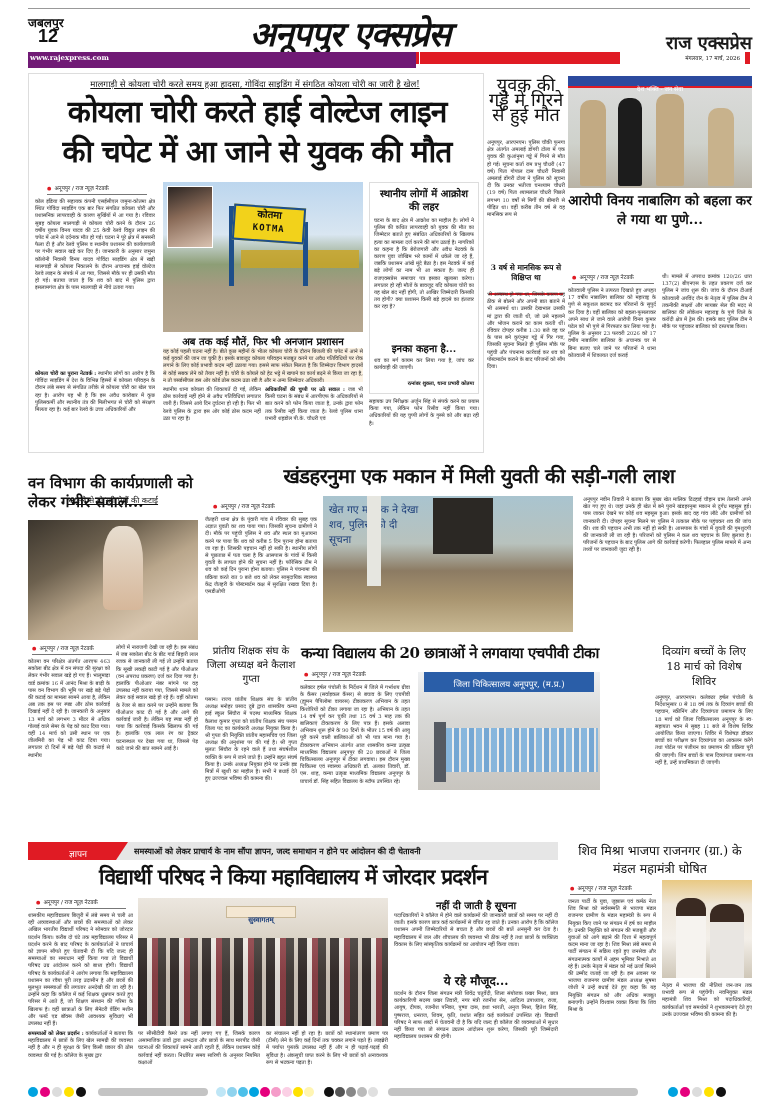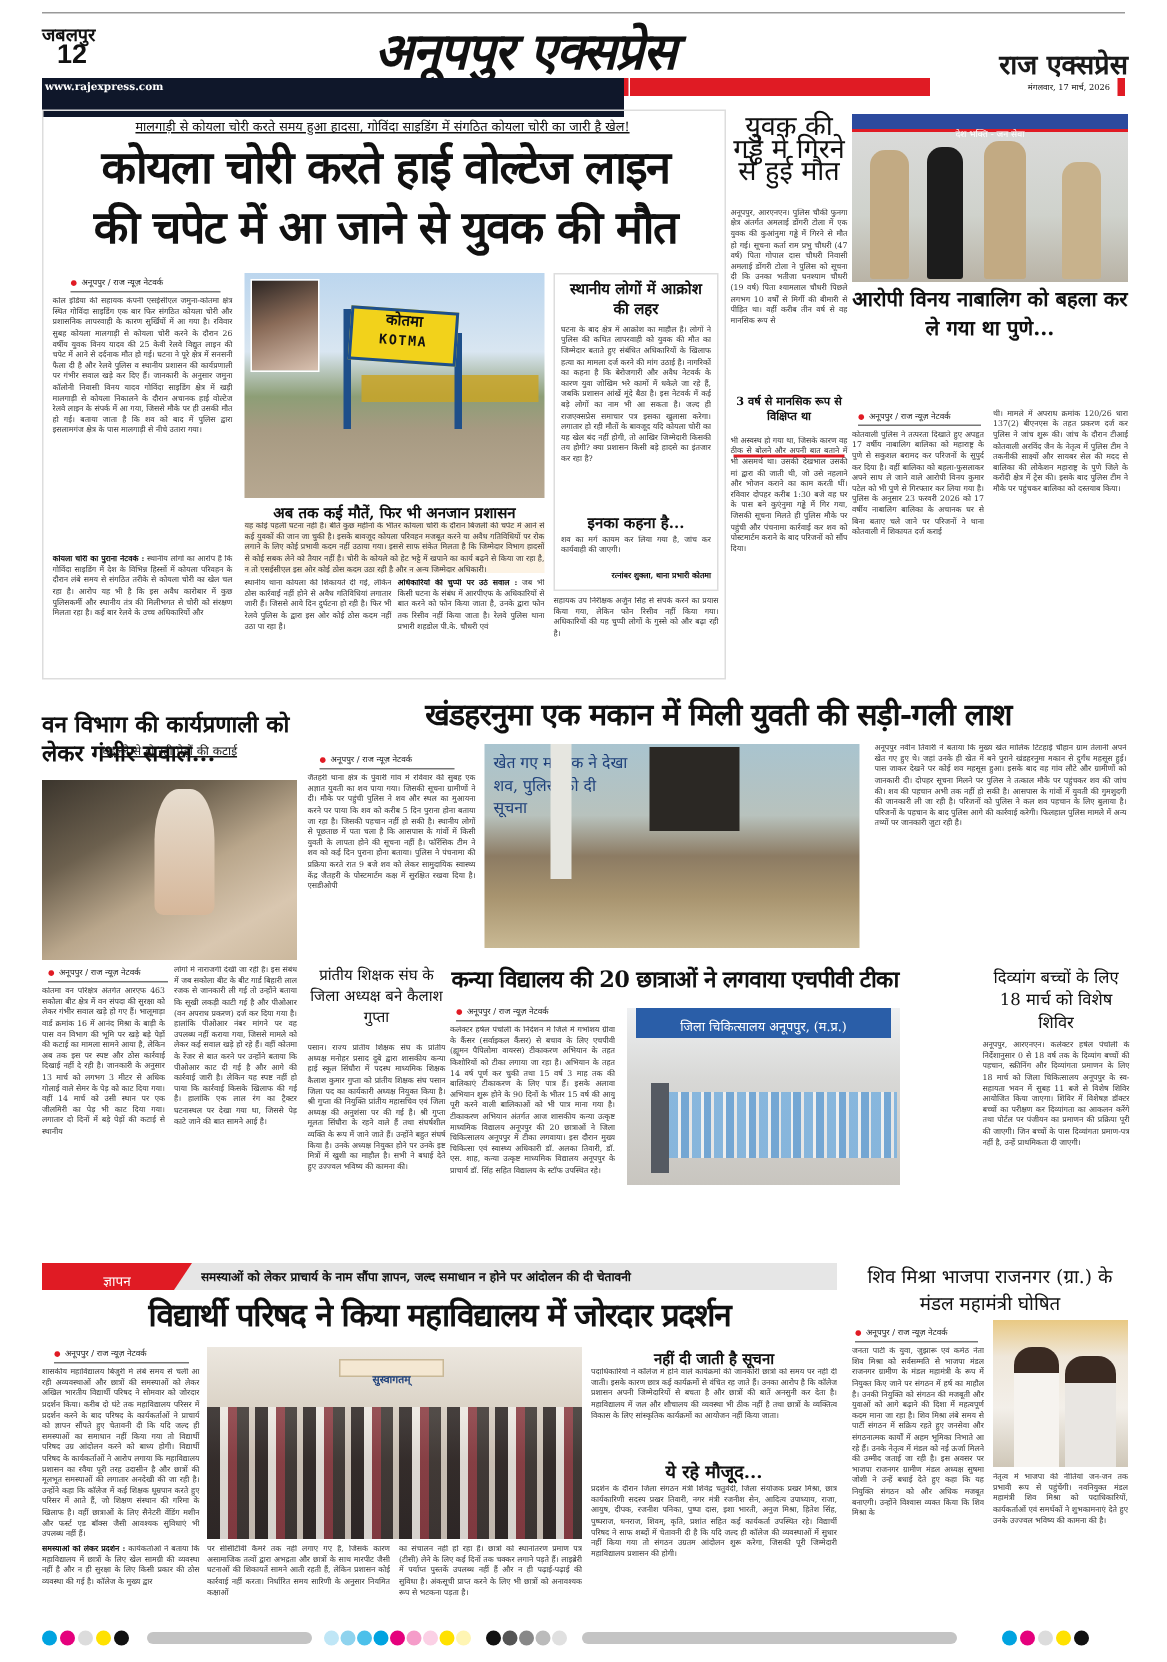--- a/index.html
+++ b/index.html
@@ -16,21 +16,21 @@
 </style>
 </head>
 <body>
 
 <div class="abs" style="left:0;top:0;width:778px;height:66px;">
   <div class="abs hline" style="left:28px;top:8px;width:722px;background:#999;"></div>
   <div class="abs serif" style="left:28px;top:14px;font-size:12px;font-weight:bold;">जबलपुर</div>
   <div class="abs" style="left:38px;top:26px;font-size:18px;font-weight:bold;font-family:'Liberation Sans',sans-serif;">12</div>
   <div class="abs serif" style="left:170px;top:10px;width:360px;text-align:center;font-size:34px;font-weight:bold;letter-spacing:-1px;font-style:italic;">अनूपपुर एक्सप्रेस</div>
   <div class="abs serif" style="left:612px;top:30px;width:140px;text-align:right;font-size:18px;font-weight:bold;color:#1a1a1a;">राज एक्सप्रेस</div>
-  <div class="abs" style="left:28px;top:52px;width:388px;height:26px;background:#0f172a;">
+  <div class="abs" style="left:28px;top:52px;width:388px;height:16px;background:#701a75;">
     <span class="serif" style="position:absolute;left:2px;top:1px;font-size:7px;font-weight:bold;color:#fff;">www.rajexpress.com</span>
   </div>
   <div class="abs" style="left:416px;top:52px;width:3px;height:12px;background:#e01b24;"></div>
   <div class="abs" style="left:420px;top:52px;width:200px;height:12px;background:#e01b24;"></div>
   <div class="abs serif" style="left:630px;top:54px;width:110px;text-align:right;font-size:5.5px;">मंगलवार, 17 मार्च, 2026</div>
   <div class="abs" style="left:745px;top:52px;width:5px;height:12px;background:#e01b24;"></div>
 </div>
 
 <div class="abs box-border" style="left:28px;top:73px;width:456px;height:380px;">
   <div class="abs serif" style="left:6px;top:4px;width:440px;text-align:center;font-size:8.5px;text-decoration:underline;white-space:nowrap;overflow:hidden;">मालगाड़ी से कोयला चोरी करते समय हुआ हादसा, गोविंदा साइडिंग में संगठित कोयला चोरी का जारी है खेल!</div>
@@ -62,21 +62,21 @@
     <div class="abs serif" style="left:4px;top:158px;width:100px;text-align:center;font-size:10px;font-weight:bold;">इनका कहना है...</div>
     <div class="abs body-text" style="left:4px;top:174px;width:100px;height:16px;"><span>शव का मर्ग कायम कर लिया गया है, जांच कर कार्यवाही की जाएगी।</span></div>
     <div class="abs" style="left:4px;top:196px;width:100px;text-align:right;font-size:5.2px;font-weight:bold;font-family:'DejaVu Serif',serif;">रत्नांबर शुक्ला, थाना प्रभारी कोतमा</div>
   </div>
   <div class="abs body-text" style="left:340px;top:324px;width:110px;height:52px;"><span>सहायक उप निरीक्षक अर्जुन सिंह से संपर्क करने का प्रयास किया गया, लेकिन फोन रिसीव नहीं किया गया। अधिकारियों की यह चुप्पी लोगों के गुस्से को और बढ़ा रही है।</span></div>
 </div>
 
 <div class="abs" style="left:487px;top:73px;width:78px;height:380px;">
   <div class="abs serif" style="left:0;top:4px;width:78px;text-align:center;font-size:18px;line-height:15px;">युवक की गड्ढे में गिरने से हुई मौत</div>
   <div class="abs body-text" style="left:0;top:66px;width:78px;height:120px;"><span>अनूपपुर, आरएनएन। पुलिस चौकी फुनगा क्षेत्र अंतर्गत अमलाई डोंगरी टोला में एक युवक की कुआंनुमा गड्ढे में गिरने से मौत हो गई। सूचना कर्ता राम प्रभु चौधरी (47 वर्ष) पिता गोपाल दास चौधरी निवासी अमलाई डोंगरी टोला ने पुलिस को सूचना दी कि उनका भतीजा घनश्याम चौधरी (19 वर्ष) पिता श्यामलाल चौधरी पिछले लगभग 10 वर्षों से मिर्गी की बीमारी से पीड़ित था। वहीं करीब तीन वर्ष से वह मानसिक रूप से</span></div>
-  <div class="abs serif" style="left:2px;top:190px;width:74px;text-align:center;font-size:7.5px;font-weight:bold;line-height:10px;border-bottom:2px solid #e01b24;padding-bottom:20px;">3 वर्ष से मानसिक रूप से विक्षिप्त था</div>
+  <div class="abs serif" style="left:2px;top:190px;width:74px;text-align:center;font-size:7.5px;font-weight:bold;line-height:10px;border-bottom:2px solid #e01b24;padding-bottom:10px;">3 वर्ष से मानसिक रूप से विक्षिप्त था</div>
   <div class="abs body-text" style="left:0;top:218px;width:78px;height:160px;"><span>भी अस्वस्थ हो गया था, जिसके कारण वह ठीक से बोलने और अपनी बात बताने में भी असमर्थ था। उसकी देखभाल उसकी मां द्वारा की जाती थी, जो उसे नहलाने और भोजन कराने का काम करती थीं। रविवार दोपहर करीब 1:30 बजे वह घर के पास बने कुएंनुमा गड्ढे में गिर गया, जिसकी सूचना मिलते ही पुलिस मौके पर पहुंची और पंचनामा कार्रवाई कर शव को पोस्टमार्टम कराने के बाद परिजनों को सौंप दिया।</span></div>
 </div>
 
 <div class="abs" style="left:568px;top:73px;width:184px;height:380px;">
   <div class="abs photo" style="left:0;top:3px;width:184px;height:112px;background:linear-gradient(180deg,#dcdcdc 0%,#cfd2cc 60%,#b9b3a6 100%);">
     <div class="abs" style="left:0;top:0;width:184px;height:12px;background:#2c4a9e;border-bottom:2px solid #e01b24;text-align:center;">
       <span class="serif" style="font-size:6px;color:#fff;line-height:11px;">देश भक्ति - जन सेवा</span>
     </div>
     <div class="abs" style="left:12px;top:24px;width:26px;height:86px;background:#c2aa83;border-radius:10px 10px 2px 2px;"></div>
     <div class="abs" style="left:50px;top:22px;width:24px;height:88px;background:#1c1c1c;border-radius:10px 10px 2px 2px;"></div>

